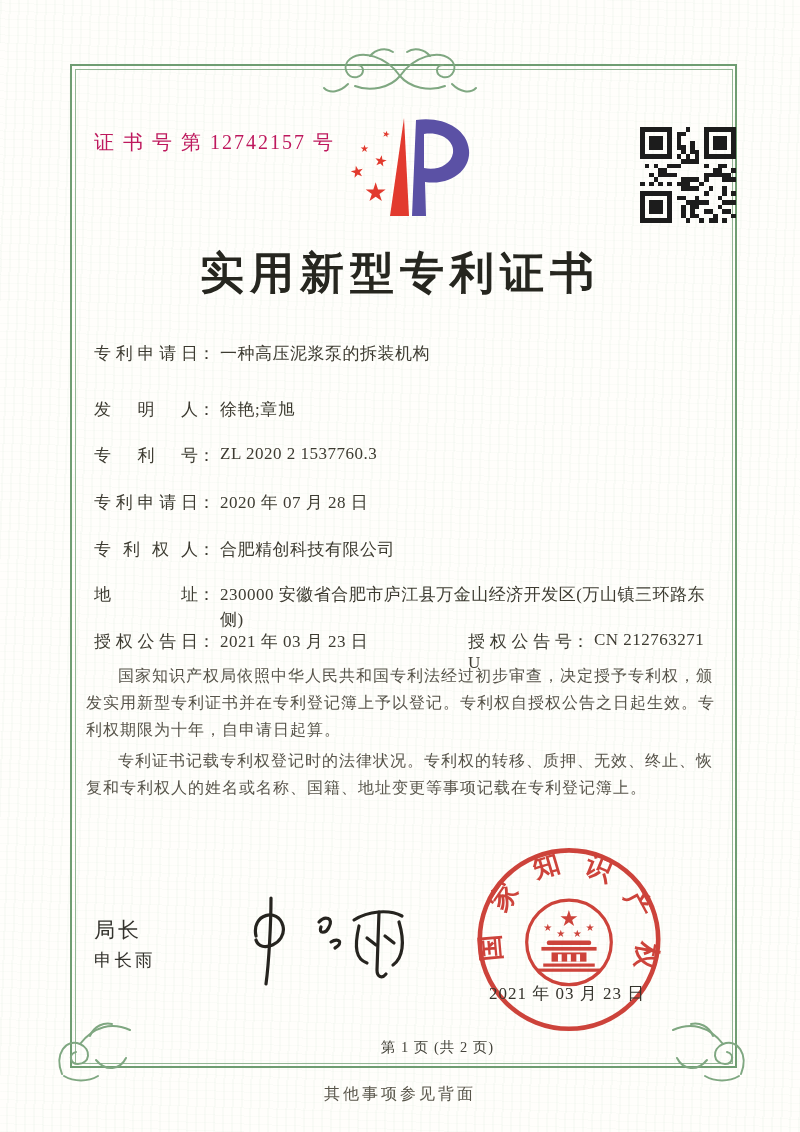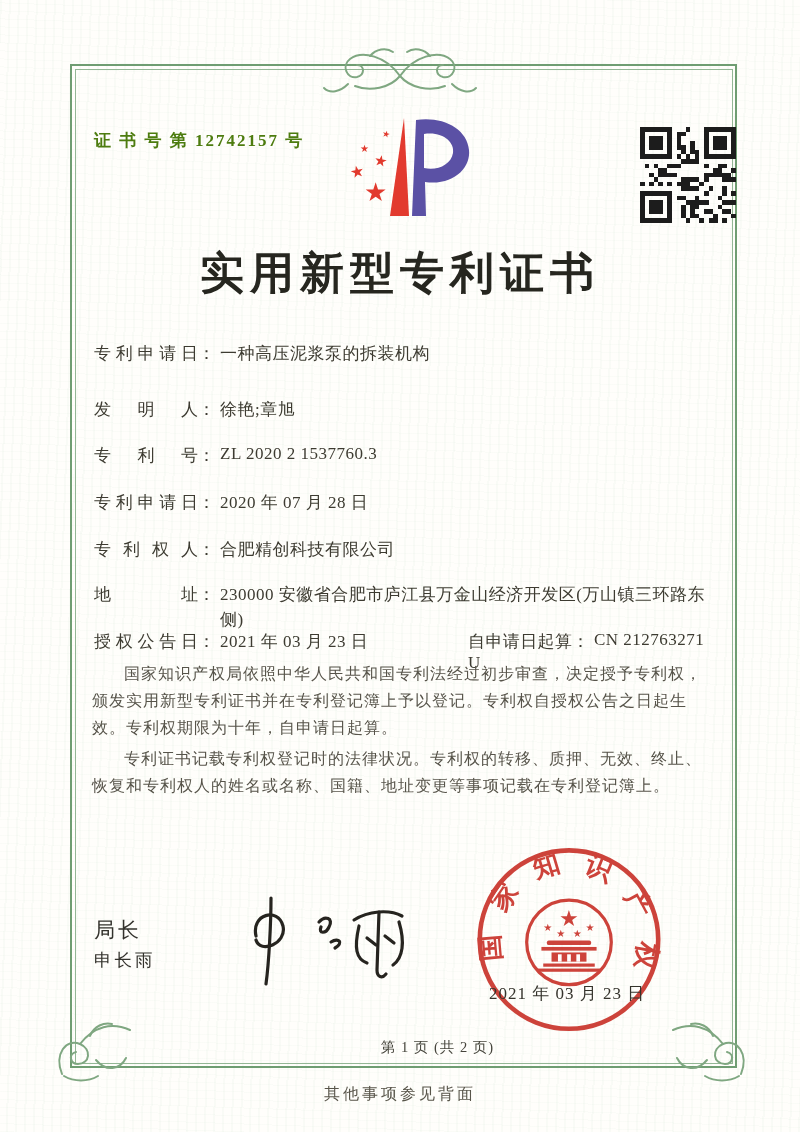--- a/index.html
+++ b/index.html
@@ -14,32 +14,32 @@
       repeating-linear-gradient(92deg, rgba(150,195,160,0.055) 0 2px, transparent 2px 9px),
       repeating-linear-gradient(2deg, rgba(150,195,160,0.045) 0 1px, transparent 1px 8px);
   }
   .frame {
     position:absolute; left:70px; top:64px; width:663px; height:1000px;
     border:2.5px solid #6f9d72;
   }
   .frame::after {
     content:""; position:absolute; inset:2.5px; border:1px solid #93b795;
   }
-  .cert-number { position:absolute; left:94px; top:129px; font-size:17px; color:#4d7c0f; letter-spacing:2px;font-weight:bold; }
+  .cert-number { position:absolute; left:94px; top:129px; font-size:20px; color:#be185d; letter-spacing:2px; }
   .title { position:absolute; left:0; top:244px; width:800px; text-align:center;
     font-size:44px; font-weight:bold; letter-spacing:6px; color:#26261f; }
   .frow { position:absolute; left:94px; width:622px; font-size:17px; color:#3d3b31; }
   .flabel { display:inline-block; width:104px; text-align:justify; text-align-last:justify; vertical-align:top; }
   .fcolon { display:inline-block; padding-right:5px; vertical-align:top; }
   .fval { letter-spacing:0.5px; }
   .fval-block { display:inline-block; vertical-align:top; width:494px; line-height:1.45; }
   .pair2 { position:absolute; left:374px; top:0; }
   .paras { position:absolute; left:86px; top:662px; width:632px;
     font-size:16px; line-height:1.7; color:#57544a; }
-  .paras p { margin:0 0 3px 6px; text-indent:2em; letter-spacing:1px;font-family:Liberation Mono, monospace; }
+  .paras p { margin:0 0 3px 0; text-indent:2em; letter-spacing:1px; }
   .director-title { position:absolute; left:94px; top:916px; font-size:21px; letter-spacing:3px; color:#33322c; }
   .director-name  { position:absolute; left:94px; top:948px; font-size:17.5px; letter-spacing:3px; color:#33322c;text-align:right; }
   .signature { position:absolute; left:226px; top:892px; }
   .seal { position:absolute; left:463px; top:843px; opacity:0.92; }
   .seal-date { position:absolute; left:489px; top:982px; font-size:17px; letter-spacing:1px; color:#35332c; }
   .page-number { position:absolute; left:70px; top:1038px; width:663px; text-align:center;
     font-size:14.5px; color:#45443b; letter-spacing:1px;padding-left:36px; }
   .footer-note { position:absolute; left:0; top:1084px; width:800px; text-align:center;
     font-size:16px; color:#58554a; letter-spacing:3px; }
   .logo { position:absolute; left:330px; top:112px; width:150px; height:124px; }
@@ -320,21 +320,21 @@
     <span class="flabel">专利申请日</span><span class="fcolon">：</span><span class="fval">2020 年 07 月 28 日</span>
   </div>
   <div class="frow" style="top:538px">
     <span class="flabel">专利权人</span><span class="fcolon">：</span><span class="fval">合肥精创科技有限公司</span>
   </div>
   <div class="frow" style="top:583px">
     <span class="flabel">地址</span><span class="fcolon">：</span><span class="fval fval-block">230000 安徽省合肥市庐江县万金山经济开发区(万山镇三环路东侧)</span>
   </div>
   <div class="frow" style="top:630px">
     <span><span class="flabel">授权公告日</span><span class="fcolon">：</span><span class="fval">2021 年 03 月 23 日</span></span>
-    <span class="pair2"><span class="flabel">自申请日起算</span><span class="fcolon">：</span><span class="fval">CN 212763271 U</span></span>
+    <span class="pair2"><span class="flabel">授权公告号</span><span class="fcolon">：</span><span class="fval">CN 212763271 U</span></span>
   </div>
 
   <div class="paras">
     <p>国家知识产权局依照中华人民共和国专利法经过初步审查，决定授予专利权，颁发实用新型专利证书并在专利登记簿上予以登记。专利权自授权公告之日起生效。专利权期限为十年，自申请日起算。</p>
     <p>专利证书记载专利权登记时的法律状况。专利权的转移、质押、无效、终止、恢复和专利权人的姓名或名称、国籍、地址变更等事项记载在专利登记簿上。</p>
   </div>
 
   <div class="director-title">局长</div>
   <div class="director-name">申长雨</div>
 

